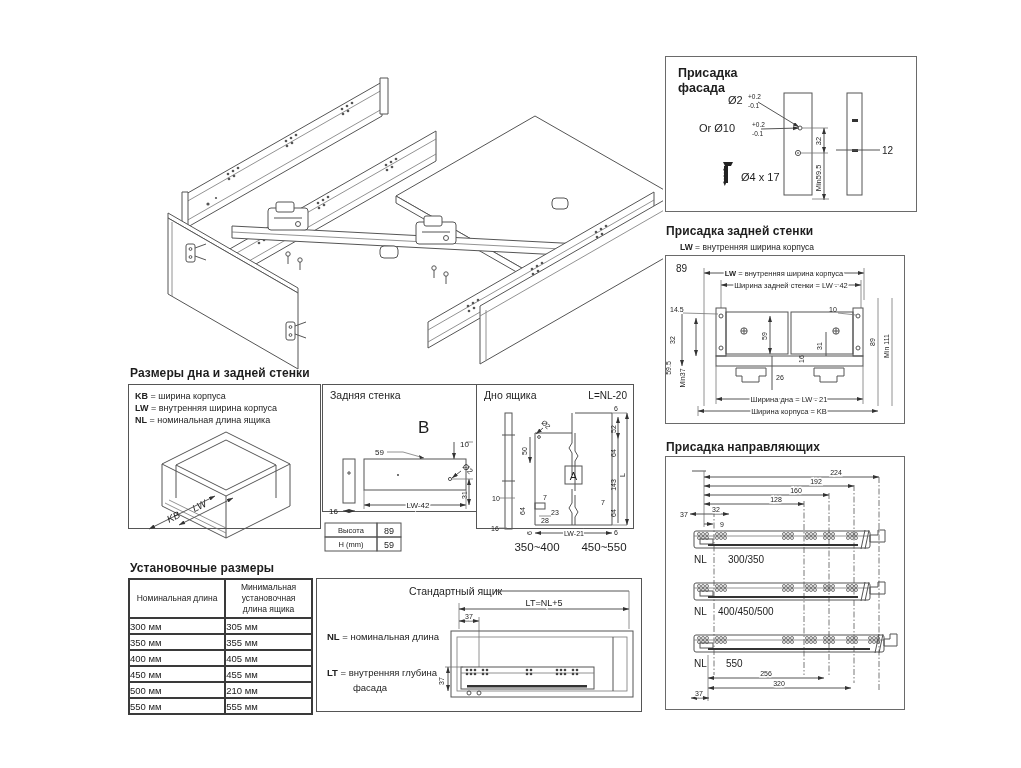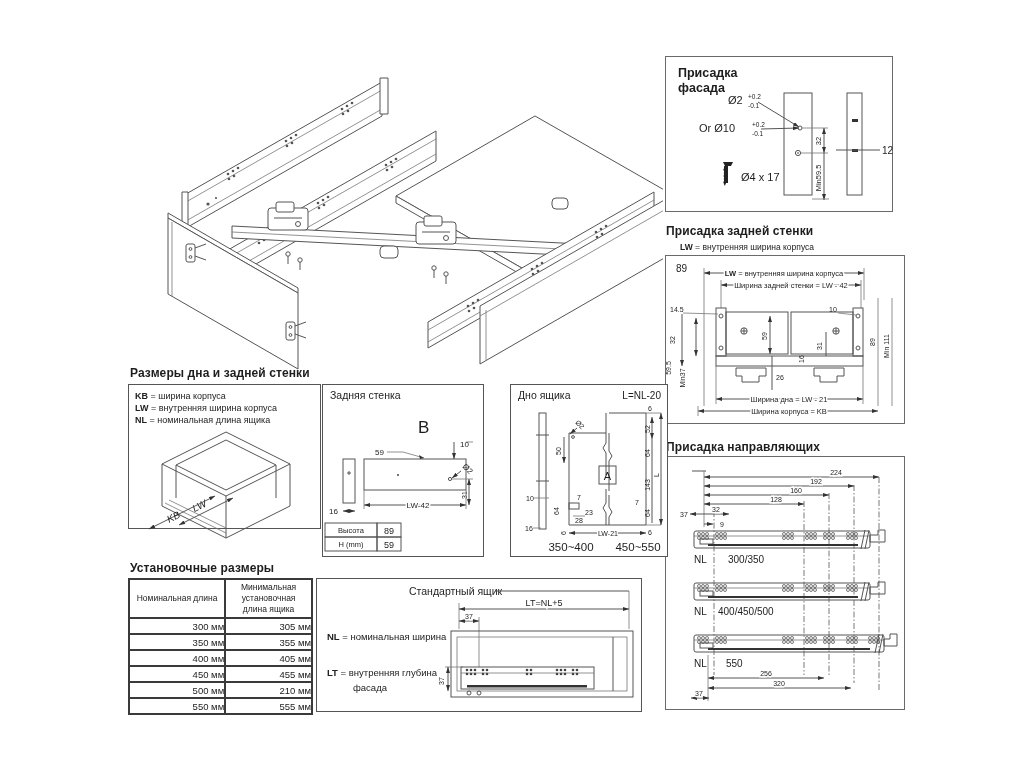--- a/index.html
+++ b/index.html
@@ -15,21 +15,21 @@
   .part{fill:#fff;stroke:#555;stroke-width:1;stroke-linejoin:round;}
   .dark{fill:#333;stroke:none;}
   .dim{font-size:7px;}
   .dim8{font-size:8px;}
   .halo{paint-order:stroke;stroke:#fff;stroke-width:3px;fill:#1d1d1d;}
   .ttl{font-size:10.5px;}
   .legend-line{font-size:9px;line-height:12px;white-space:nowrap;}
   .legend-line b{font-weight:700;}
   .inst{border-collapse:collapse;table-layout:fixed;width:185px;background:#fff;}
   .inst th{font-weight:400;font-size:8.5px;line-height:1.3;border:2px solid #3a3a3a;padding:2px 5px;}
-  .inst td{font-size:9.5px;text-align:right;border:2px solid #3a3a3a;padding:1.5px 0;}
+  .inst td{font-size:9.5px;text-align:left;border:2px solid #3a3a3a;padding:1.5px 0;}
   .lgd{font-size:9.5px;line-height:15px;padding-left:26px;text-indent:-26px;}
   .lgd b{font-weight:700;}
   .dash{stroke:#555;stroke-width:.8;stroke-dasharray:6 2 1.5 2;fill:none;}
 </style>
 </head>
 <body>
 
 <svg class="abs" style="left:128px;top:26px" width="535" height="348" viewBox="0 0 535 348">
 
   <g>
@@ -156,21 +156,21 @@
   <g>
     <polygon class="part" points="352,280 552,165 552,223 352,338"></polygon>
     <line class="lnt" x1="358" y1="284" x2="358" y2="334"></line>
     <line class="lnt" x1="352" y1="290" x2="552" y2="175"></line>
   </g>
 
   <rect class="part" x="252" y="220" width="18" height="12" rx="4"></rect>
   <rect class="part" x="424" y="172" width="16" height="11" rx="4"></rect>
 </svg>
 
-<div class="panel" style="left:665px;top:56px;width:228px;height:156px">
+<div class="panel" style="left:665px;top:56px;width:252px;height:156px">
 <svg width="237" height="153" viewBox="0 0 237 153">
   <defs>
     <marker id="fa" markerWidth="7" markerHeight="5" refX="6" refY="2" orient="auto">
           <path d="M0,0L6,2L0,4Z" fill="#333"></path>
         </marker>
     <marker id="fb" markerWidth="7" markerHeight="5" refX="0" refY="2" orient="auto">
           <path d="M6,0L0,2L6,4Z" fill="#333"></path>
         </marker>
   </defs>
   <text x="12" y="20" font-size="12.5" font-weight="600">Присадка</text>
@@ -419,21 +419,21 @@
       <line class="ln" x1="147" y1="39" x2="147" y2="72"></line>
     <line class="lnt" x1="36" y1="77" x2="97" y2="107"></line>
       <line class="lnt" x1="40" y1="74" x2="97" y2="102"></line>
     <line class="ln" x1="50" y1="99" x2="104" y2="72" marker-start="url(#cb)" marker-end="url(#ca)"></line>
     <text x="72" y="83" font-size="10" font-style="italic" transform="rotate(-27 72 83)" text-anchor="middle">LW</text>
     <line class="ln" x1="20" y1="103" x2="86" y2="70" marker-start="url(#cb)" marker-end="url(#ca)"></line>
     <text x="46" y="94" font-size="10" font-style="italic" transform="rotate(-27 46 94)" text-anchor="middle">KB</text>
   </svg>
 </div>
 
-<div class="box" style="left:322px;top:384px;width:162px;height:173px">
+<div class="box" style="left:322px;top:384px;width:162px;height:128px">
 <svg width="159" height="170" viewBox="0 0 159 170">
   <defs>
     <marker id="pa" markerWidth="7" markerHeight="5" refX="6" refY="2" orient="auto">
           <path d="M0,0L6,2L0,4Z" fill="#333"></path>
         </marker>
     <marker id="pb" markerWidth="7" markerHeight="5" refX="0" refY="2" orient="auto">
           <path d="M6,0L0,2L6,4Z" fill="#333"></path>
         </marker>
   </defs>
   <text class="ttl" x="7" y="14">Задняя стенка</text>
@@ -468,21 +468,21 @@
     <rect class="ln" x="2" y="152" width="52" height="14"></rect>
         <rect class="ln" x="54" y="152" width="24" height="14"></rect>
     <text x="28" y="148" font-size="7.5" text-anchor="middle">Высота</text>
     <text x="66" y="148.5" font-size="9" text-anchor="middle">89</text>
     <text x="28" y="162" font-size="7.5" text-anchor="middle">H (mm)</text>
     <text x="66" y="162.5" font-size="9" text-anchor="middle">59</text>
   </g>
 </svg>
 </div>
 
-<div class="box" style="left:510px;top:384px;width:158px;height:173px">
+<div class="box" style="left:476px;top:384px;width:158px;height:145px">
 <svg width="155" height="170" viewBox="0 0 155 170">
   <defs>
     <marker id="da" markerWidth="7" markerHeight="5" refX="6" refY="2" orient="auto">
           <path d="M0,0L6,2L0,4Z" fill="#333"></path>
         </marker>
     <marker id="db" markerWidth="7" markerHeight="5" refX="0" refY="2" orient="auto">
           <path d="M6,0L0,2L6,4Z" fill="#333"></path>
         </marker>
   </defs>
   <text class="ttl" x="7" y="14">Дно ящика</text>
@@ -576,21 +576,21 @@
         </tr>
     <tr>
           <td>550 мм</td>
           <td>555 мм</td>
         </tr>
   </tbody>
     </table>
 </div>
 
 <div class="box" style="left:316px;top:578px;width:326px;height:134px">
-  <div class="abs lgd" style="left:10px;top:50px;width:112px"><b>NL</b><span> = номинальная ширина</span></div>
+  <div class="abs lgd" style="left:10px;top:50px;width:112px"><b>NL</b><span> = номинальная длина</span></div>
   <div class="abs lgd" style="left:10px;top:86px;width:104px"><b>LT</b><span> = внутренняя глубина фасада</span></div>
   <svg class="abs" style="left:0;top:0" width="323" height="131" viewBox="0 0 323 131">
     <defs>
       <marker id="sa" markerWidth="7" markerHeight="5" refX="6" refY="2" orient="auto">
           <path d="M0,0L6,2L0,4Z" fill="#333"></path>
         </marker>
       <marker id="sb" markerWidth="7" markerHeight="5" refX="0" refY="2" orient="auto">
           <path d="M6,0L0,2L6,4Z" fill="#333"></path>
         </marker>
     </defs>

